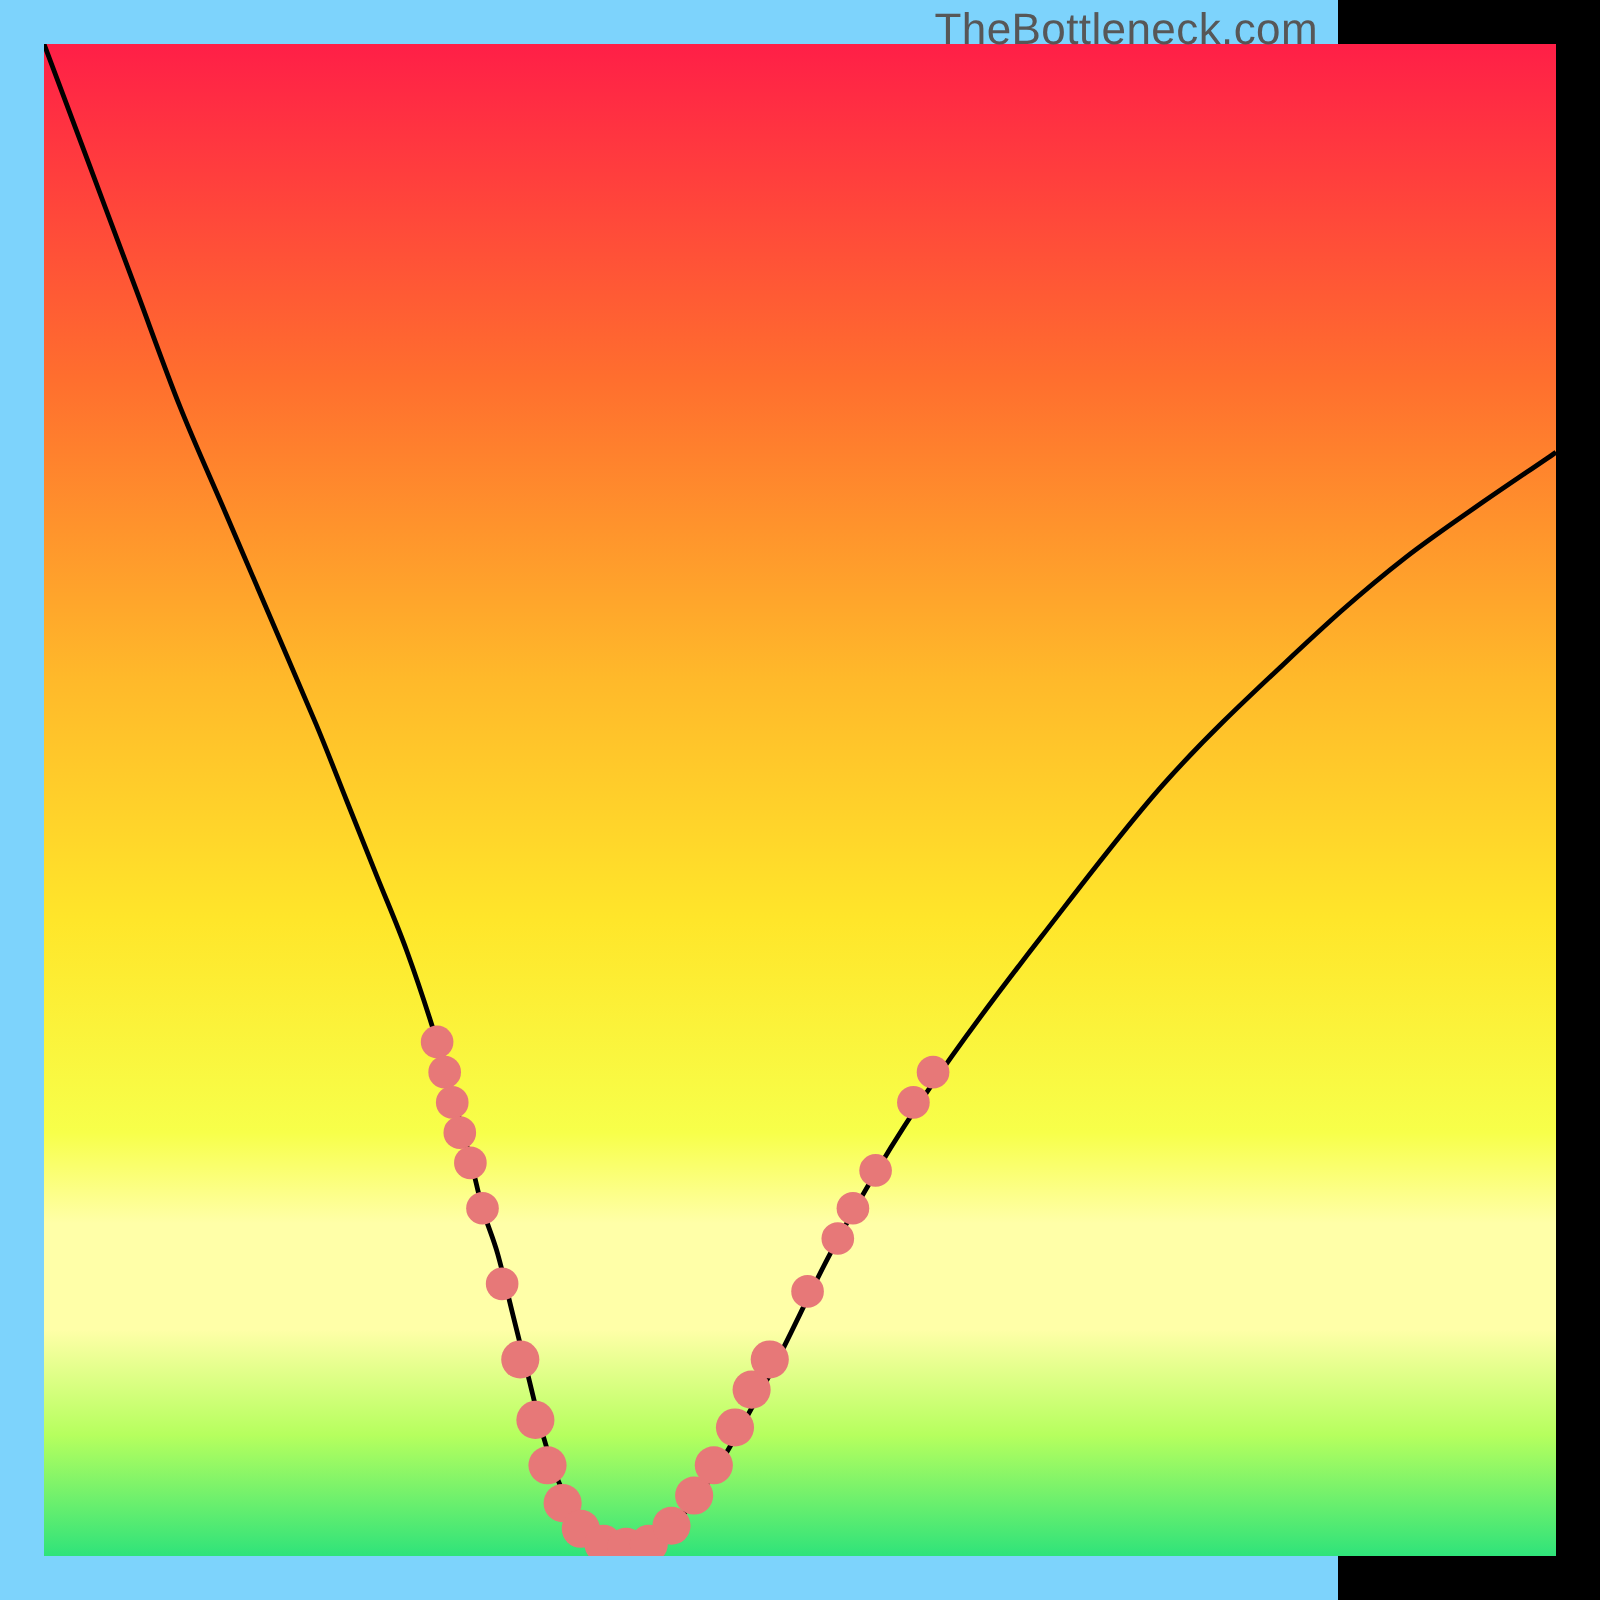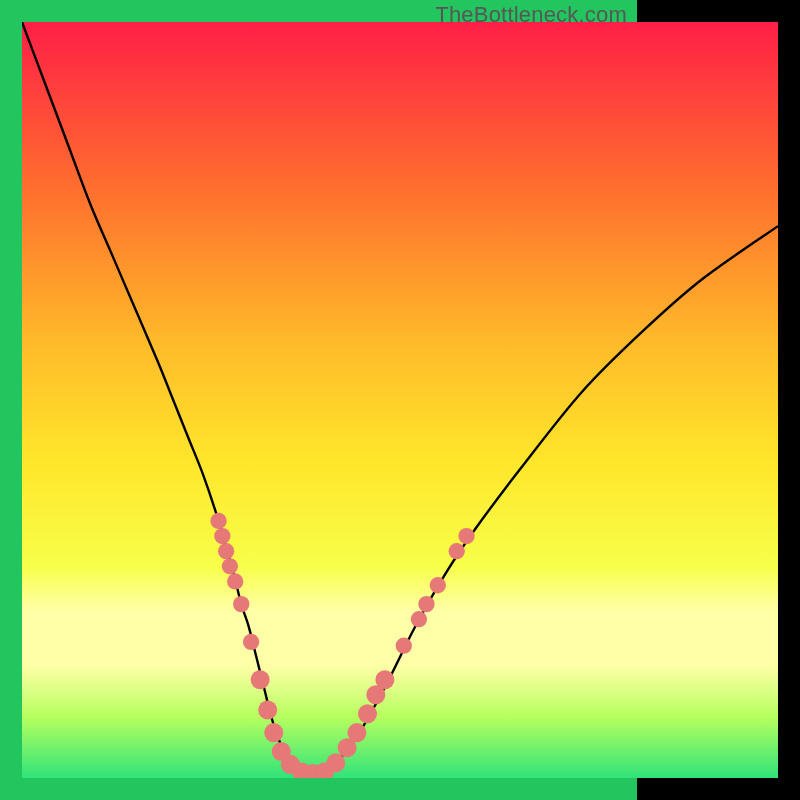--- a/index.html
+++ b/index.html
@@ -9,21 +9,22 @@
     height: 800px;
     background: #000;
     overflow: hidden;
   }
   .frame {
     position: absolute;
     left: 0;
     top: 0;
     width: 637px;
     height: 800px;
-    background: #22c55e;
+    background: #7dd3fc;
+    padding-left: 32px;
   }
   .plot {
     position: absolute;
     left: 22px;
     top: 22px;
     width: 756px;
     height: 756px;
     overflow: hidden;
   }
   .watermark {

